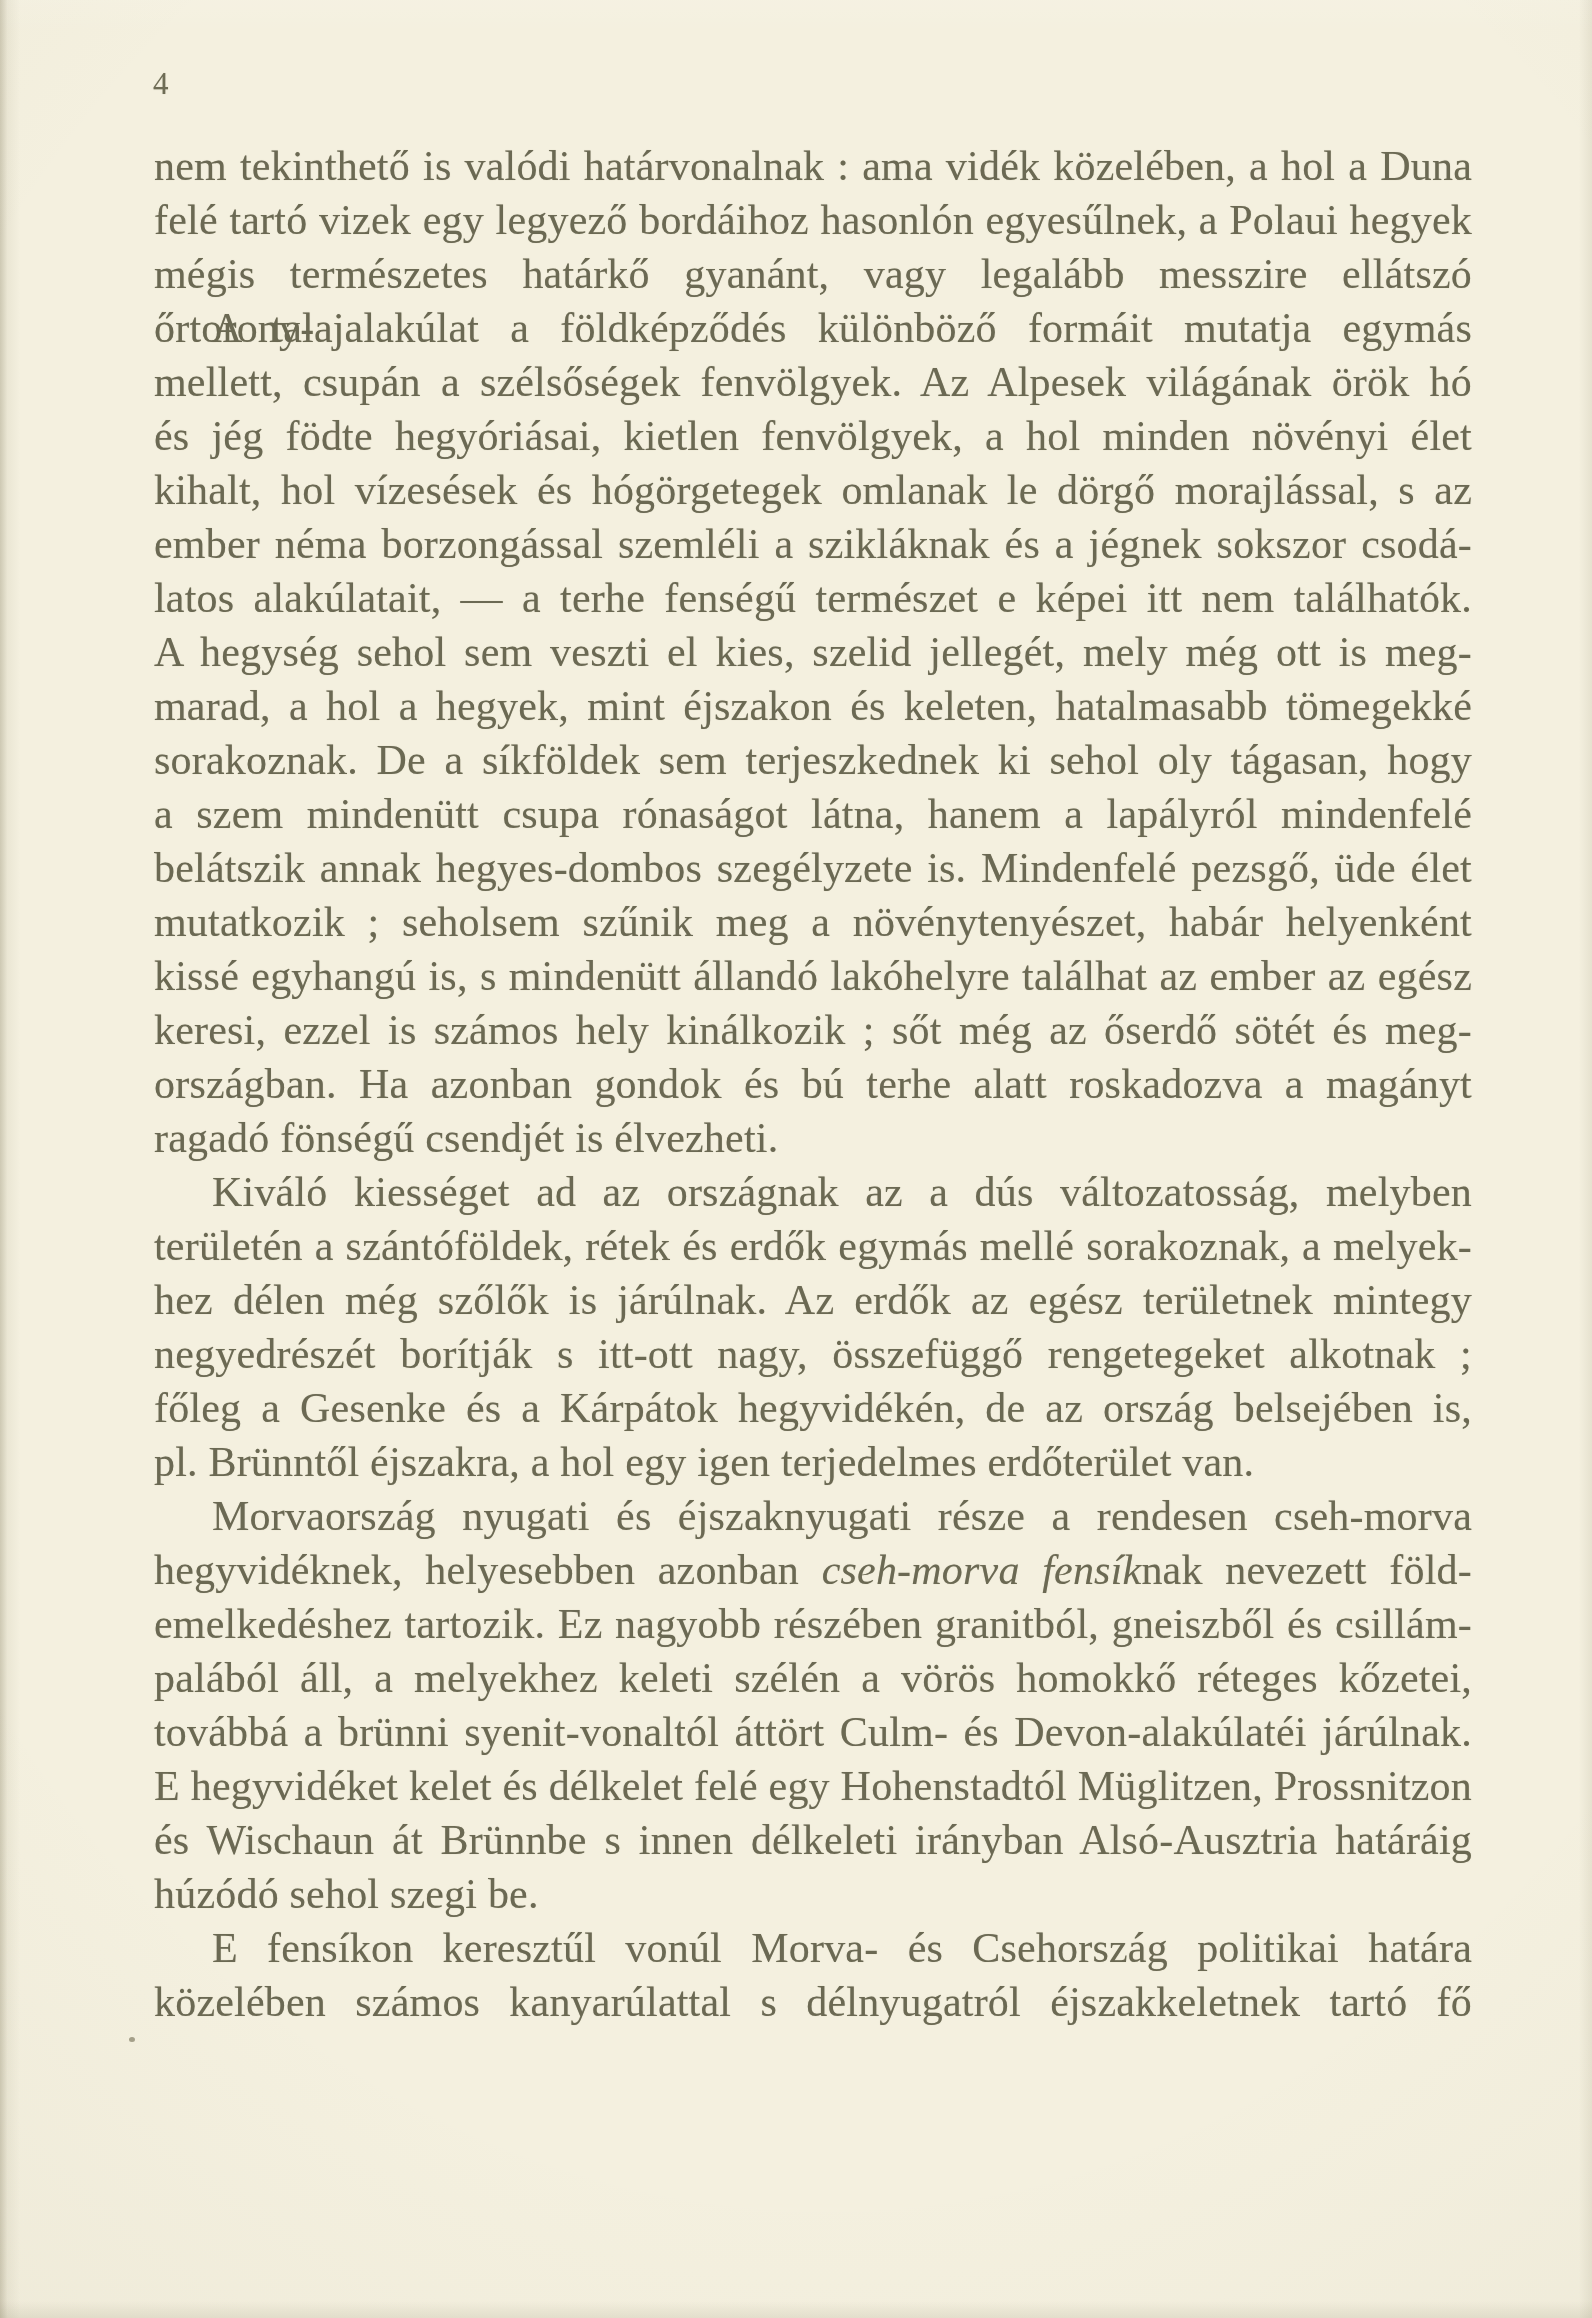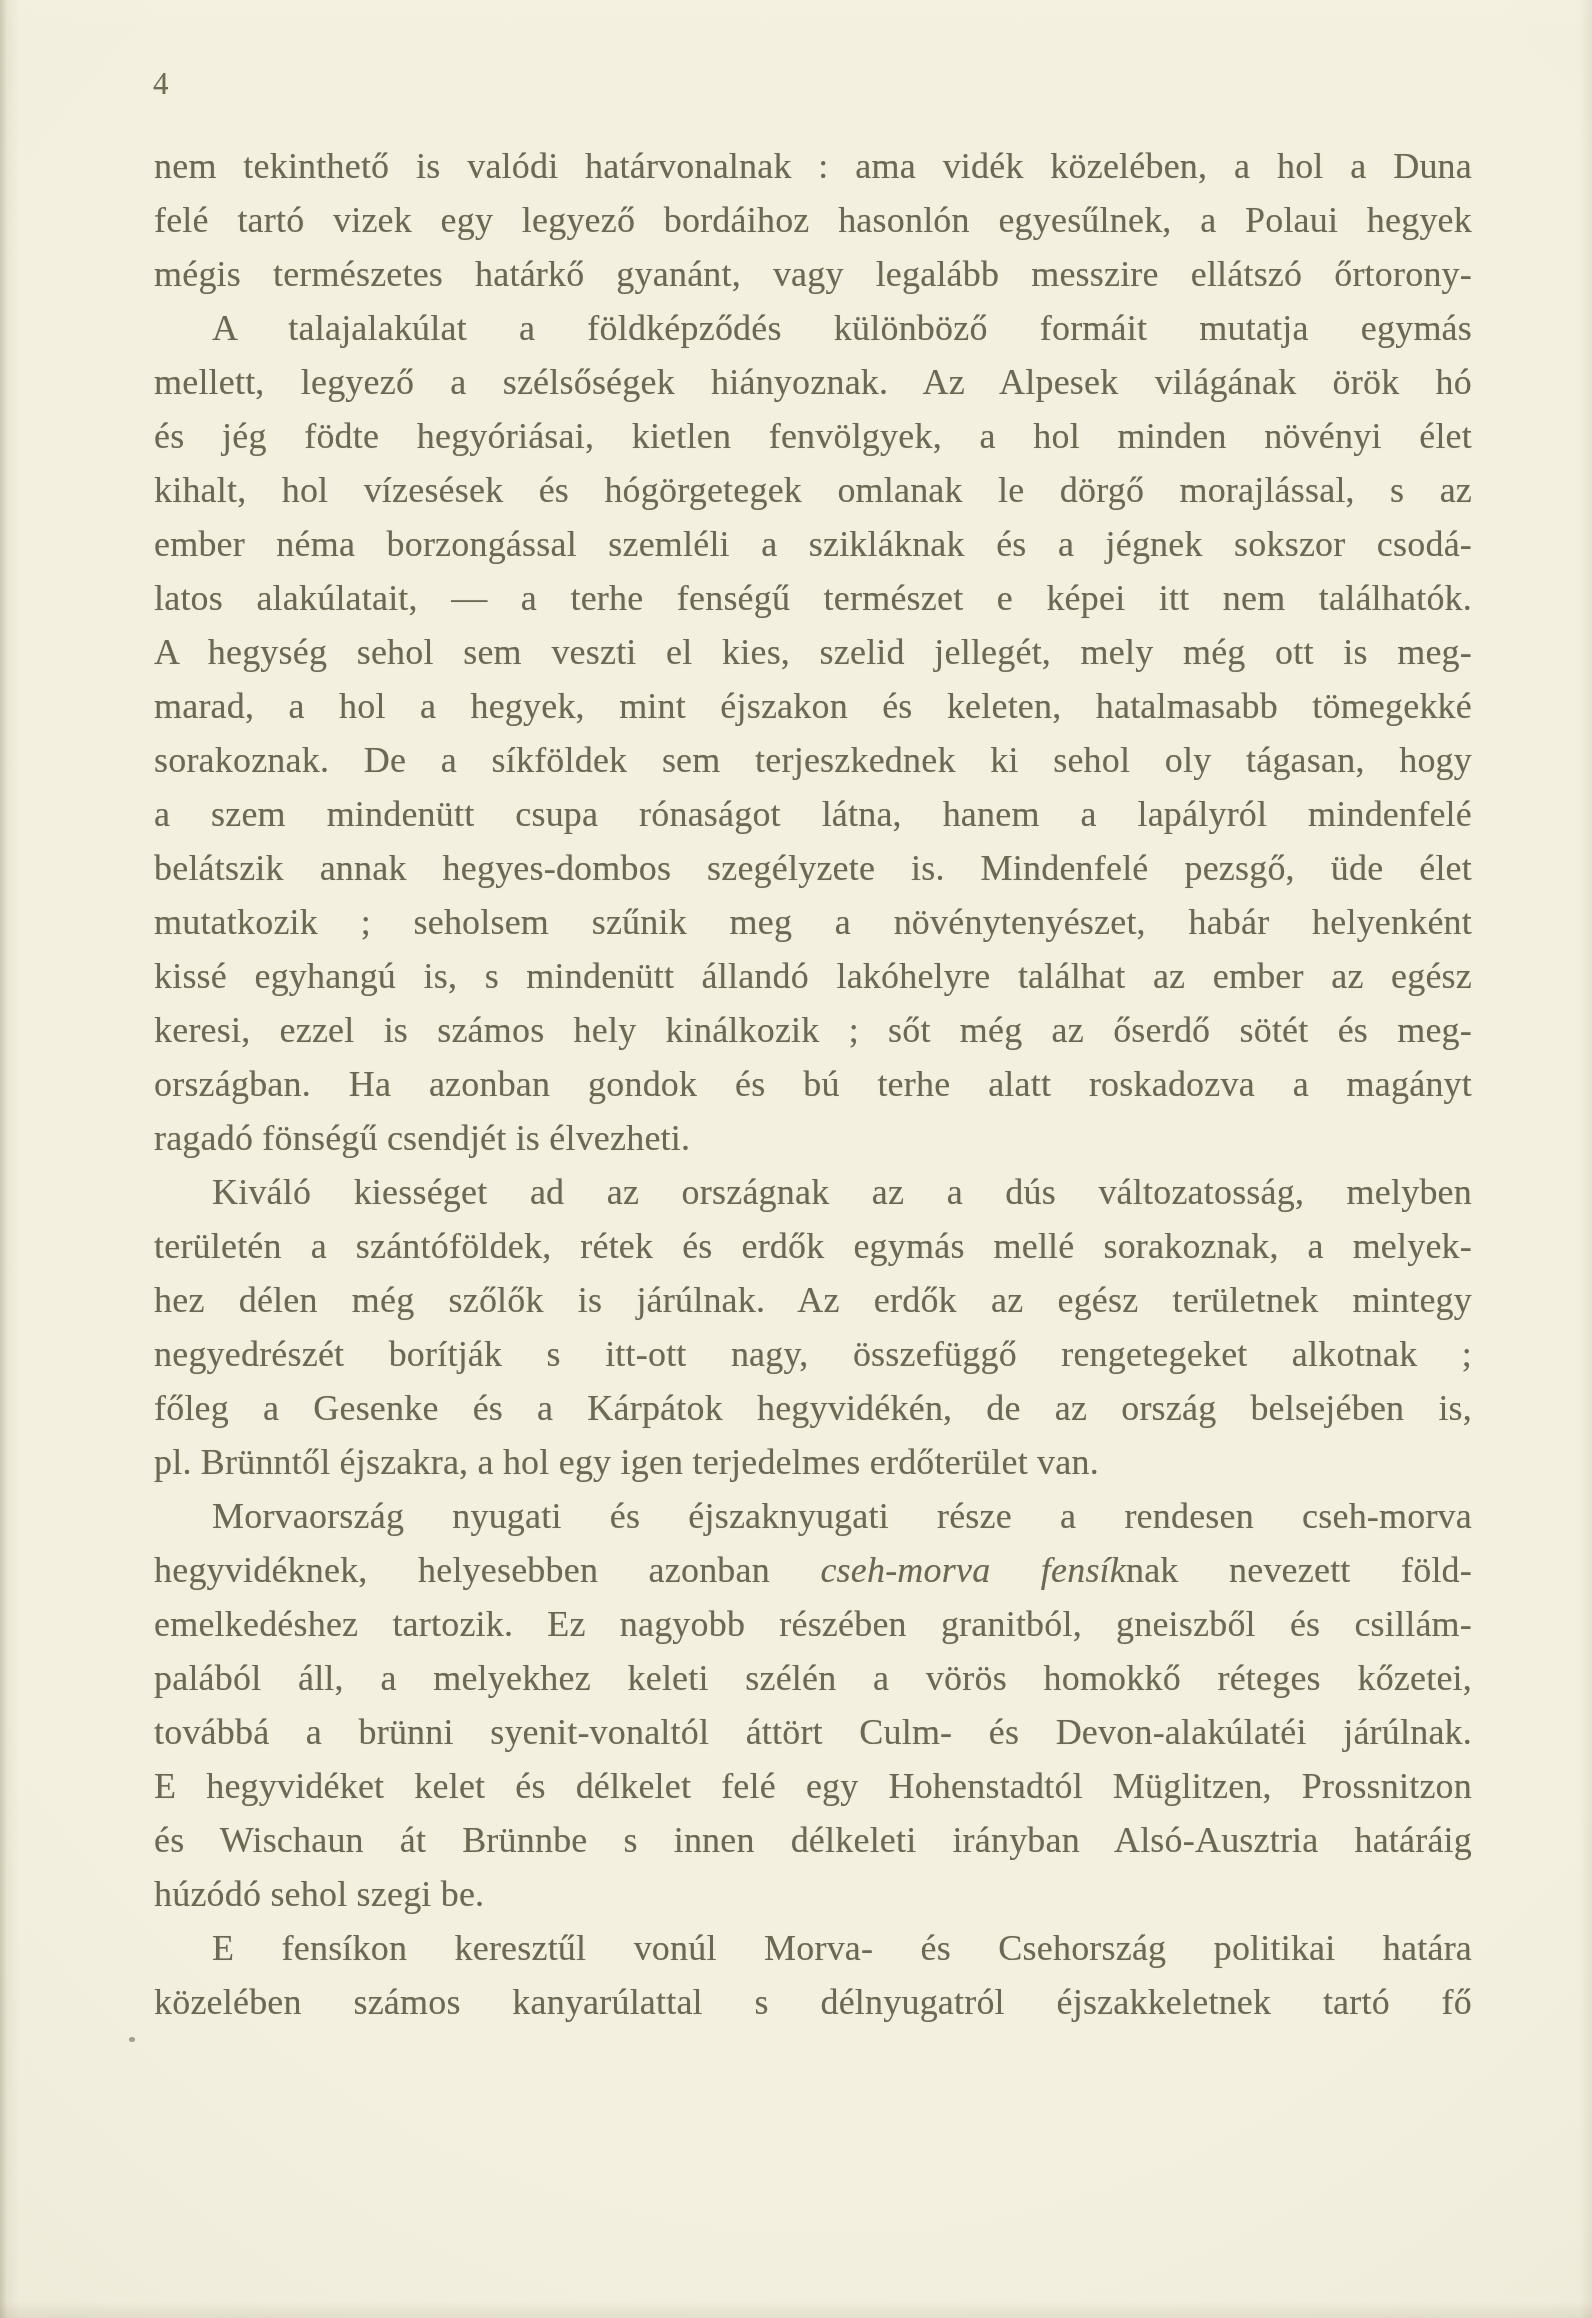--- a/index.html
+++ b/index.html
@@ -30,21 +30,21 @@
     left:153px;top:66px;
     font-size:31px;
     letter-spacing:0.8px;
     color:#6e6c55;
     text-shadow:0 0 0.8px rgba(110,108,85,0.45);
   }
   .text-block{
     position:absolute;
     left:154px;top:139px;
     width:1318px;
-    font-size:36px;
+    font-size:42px;
     letter-spacing:0.2px;
     text-shadow:0 0 0.8px rgba(107,105,82,0.40);
   }
   .line{
     line-height:54px;
     height:54px;
     text-align:justify;
     text-align-last:justify;
     white-space:normal;
   }
@@ -74,21 +74,21 @@
   <div class="text-block">
 
     <div class="para">
       <div class="line">nem tekinthető is valódi határvonalnak : ama vidék közelében, a hol a Duna</div>
       <div class="line">felé tartó vizek egy legyező bordáihoz hasonlón egyesűlnek, a Polaui hegyek</div>
       <div class="line">mégis természetes határkő gyanánt, vagy legalább messzire ellátszó őrtorony-</div>
     </div>
 
     <div class="para indent">
       <div class="line">A talajalakúlat a földképződés különböző formáit mutatja egymás</div>
-      <div class="line">mellett, legyező a szélsőségek hiányoznak. Az Alpesek világának örök hó</div>
+      <div class="line">mellett, csupán a szélsőségek fenvölgyek. Az Alpesek világának örök hó</div>
       <div class="line">és jég födte hegyóriásai, kietlen fenvölgyek, a hol minden növényi élet</div>
       <div class="line">kihalt, hol vízesések és hógörgetegek omlanak le dörgő morajlással, s az</div>
       <div class="line">ember néma borzongással szemléli a szikláknak és a jégnek sokszor csodá-</div>
       <div class="line">latos alakúlatait, — a terhe fenségű természet e képei itt nem találhatók.</div>
       <div class="line">A hegység sehol sem veszti el kies, szelid jellegét, mely még ott is meg-</div>
       <div class="line">marad, a hol a hegyek, mint éjszakon és keleten, hatalmasabb tömegekké</div>
       <div class="line">sorakoznak. De a síkföldek sem terjeszkednek ki sehol oly tágasan, hogy</div>
       <div class="line">a szem mindenütt csupa rónaságot látna, hanem a lapályról mindenfelé</div>
       <div class="line">belátszik annak hegyes-dombos szegélyzete is. Mindenfelé pezsgő, üde élet</div>
       <div class="line">mutatkozik ; seholsem szűnik meg a növénytenyészet, habár helyenként</div>

